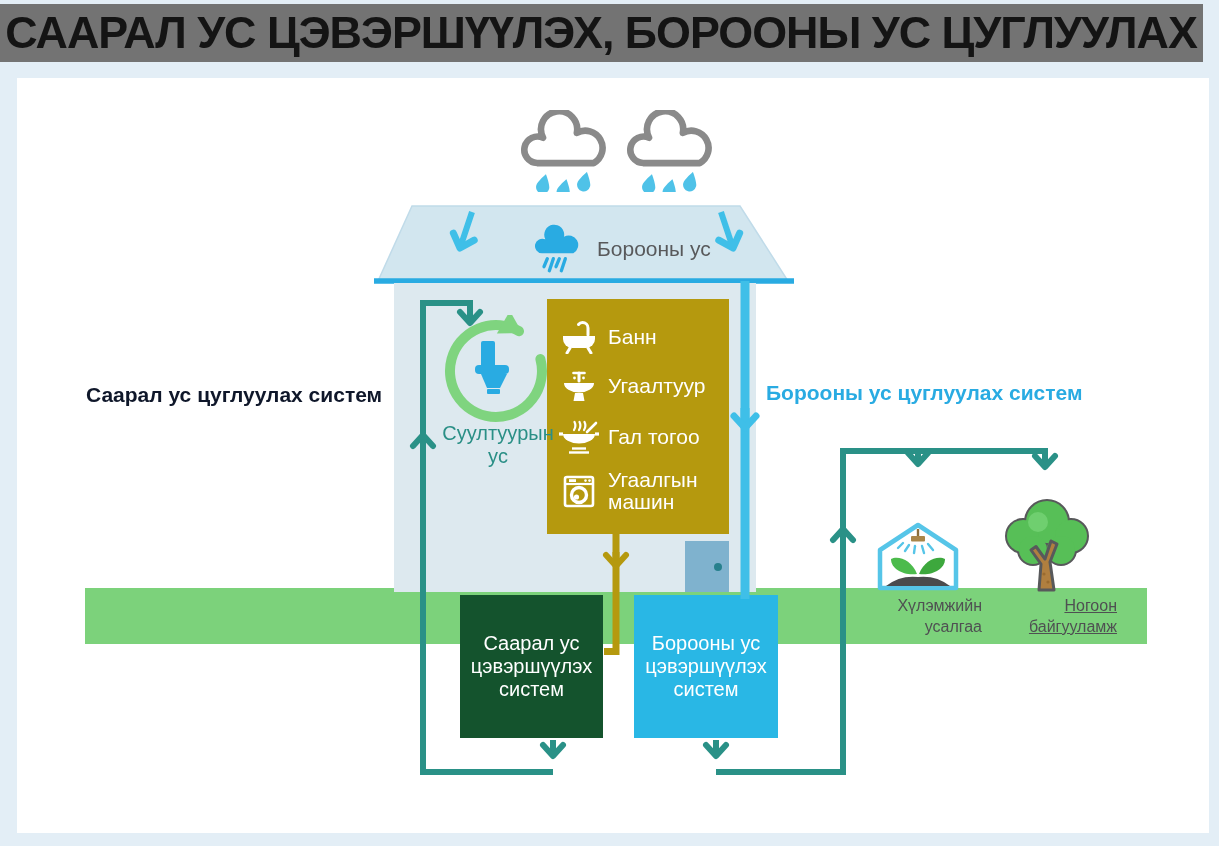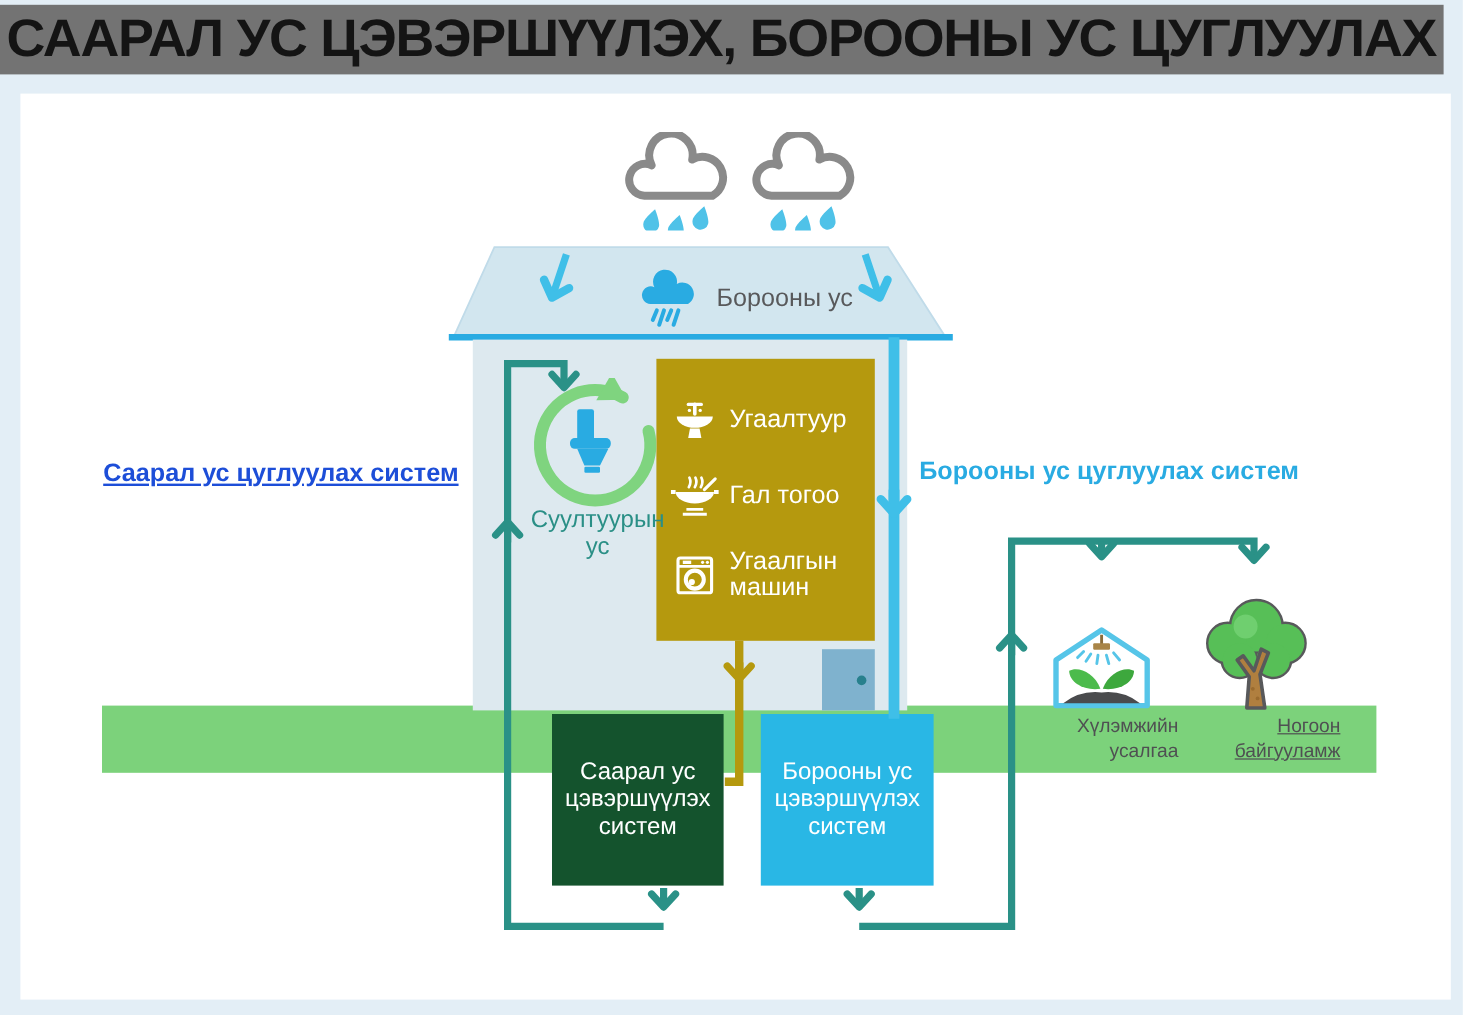--- a/index.html
+++ b/index.html
@@ -37,21 +37,21 @@
   .fixrow{display:flex;align-items:center;}
   .fixrow .ic{width:40px;margin-left:12px;display:flex;justify-content:center;flex:none;}
   .fixrow .lbl{margin-left:9px;color:#ffffff;font-size:21px;line-height:22px;}
   
   .box{z-index:4;display:flex;align-items:center;justify-content:center;text-align:center;
        color:#ffffff;font-size:20px;line-height:23px;}
   .box-grey{left:460px;top:595px;width:143px;height:143px;background:#14532d;}
   .box-rain{left:634px;top:595px;width:144px;height:143px;background:#29b7e5;}
   
   .sys-label{font-size:21px;font-weight:bold;z-index:5;white-space:nowrap;}
-  .sys-grey{left:86px;top:383px;color:#1d4ed8;text-decoration:underline;}
+  .sys-grey{left:86px;top:383px;color:#0f172a;}
   .sys-rain{left:766px;top:381px;color:#29abe2;}
   .roof-label{left:597px;top:237px;font-size:21px;color:#58595b;z-index:5;white-space:nowrap;}
   .toilet-label{left:428px;top:422px;width:140px;text-align:center;font-size:20px;line-height:23px;color:#2a8f86;z-index:5;}
   .ground-label{top:596px;text-align:right;font-size:16px;line-height:20.5px;color:#4f5052;z-index:5;}
   .gl-greenhouse{left:852px;width:130px;}
   .gl-tree{left:982px;width:135px;text-decoration:underline;}
   
   .cloud1{left:520px;top:110px;z-index:2;}
   .cloud2{left:626px;top:110px;z-index:2;}
   .raincloud{left:528px;top:224px;z-index:5;}
@@ -127,20 +127,31 @@
       <rect x="47" y="74" width="13" height="5" rx="1"></rect>
     </g>
   </svg>
 </div>
 <div class="abs toilet-label ml">Суултуурын
 ус</div>
 
 <div class="abs fixtures">
   <div class="fixrow">
     <span class="ic">
+      <svg width="36" height="34" viewBox="0 0 36 34">
+        <path d="M27 15 V8 a5.5 5.5 0 0 0 -5.5 -5.5 a5 5 0 0 0 -4 2" fill="none" stroke="#ffffff" stroke-width="3" stroke-linecap="round"></path>
+        <path d="M2 16 H34 V19 a9 9 0 0 1 -9 9 H11 a9 9 0 0 1 -9 -9 Z" fill="#ffffff"></path>
+        <line x1="9" y1="28" x2="6" y2="33" stroke="#ffffff" stroke-width="3" stroke-linecap="round"></line>
+        <line x1="27" y1="28" x2="30" y2="33" stroke="#ffffff" stroke-width="3" stroke-linecap="round"></line>
+      </svg>
+    </span>
+    <span class="lbl">Банн</span>
+  </div>
+  <div class="fixrow">
+    <span class="ic">
       <svg width="36" height="36" viewBox="0 0 36 36">
         <line x1="18" y1="13" x2="18" y2="5" stroke="#ffffff" stroke-width="3" stroke-linecap="round"></line>
         <line x1="12.5" y1="5" x2="23.5" y2="5" stroke="#ffffff" stroke-width="2.6" stroke-linecap="round"></line>
         <circle cx="13.5" cy="10" r="1.4" fill="#ffffff"></circle>
           <circle cx="22.5" cy="10" r="1.4" fill="#ffffff"></circle>
         <path d="M3 15 h30 a15 9.5 0 0 1 -30 0 Z" fill="#ffffff"></path>
         <path d="M14 25 h8 l1.5 8 h-11 Z" fill="#ffffff"></path>
       </svg>
     </span>
     <span class="lbl">Угаалтуур</span>

